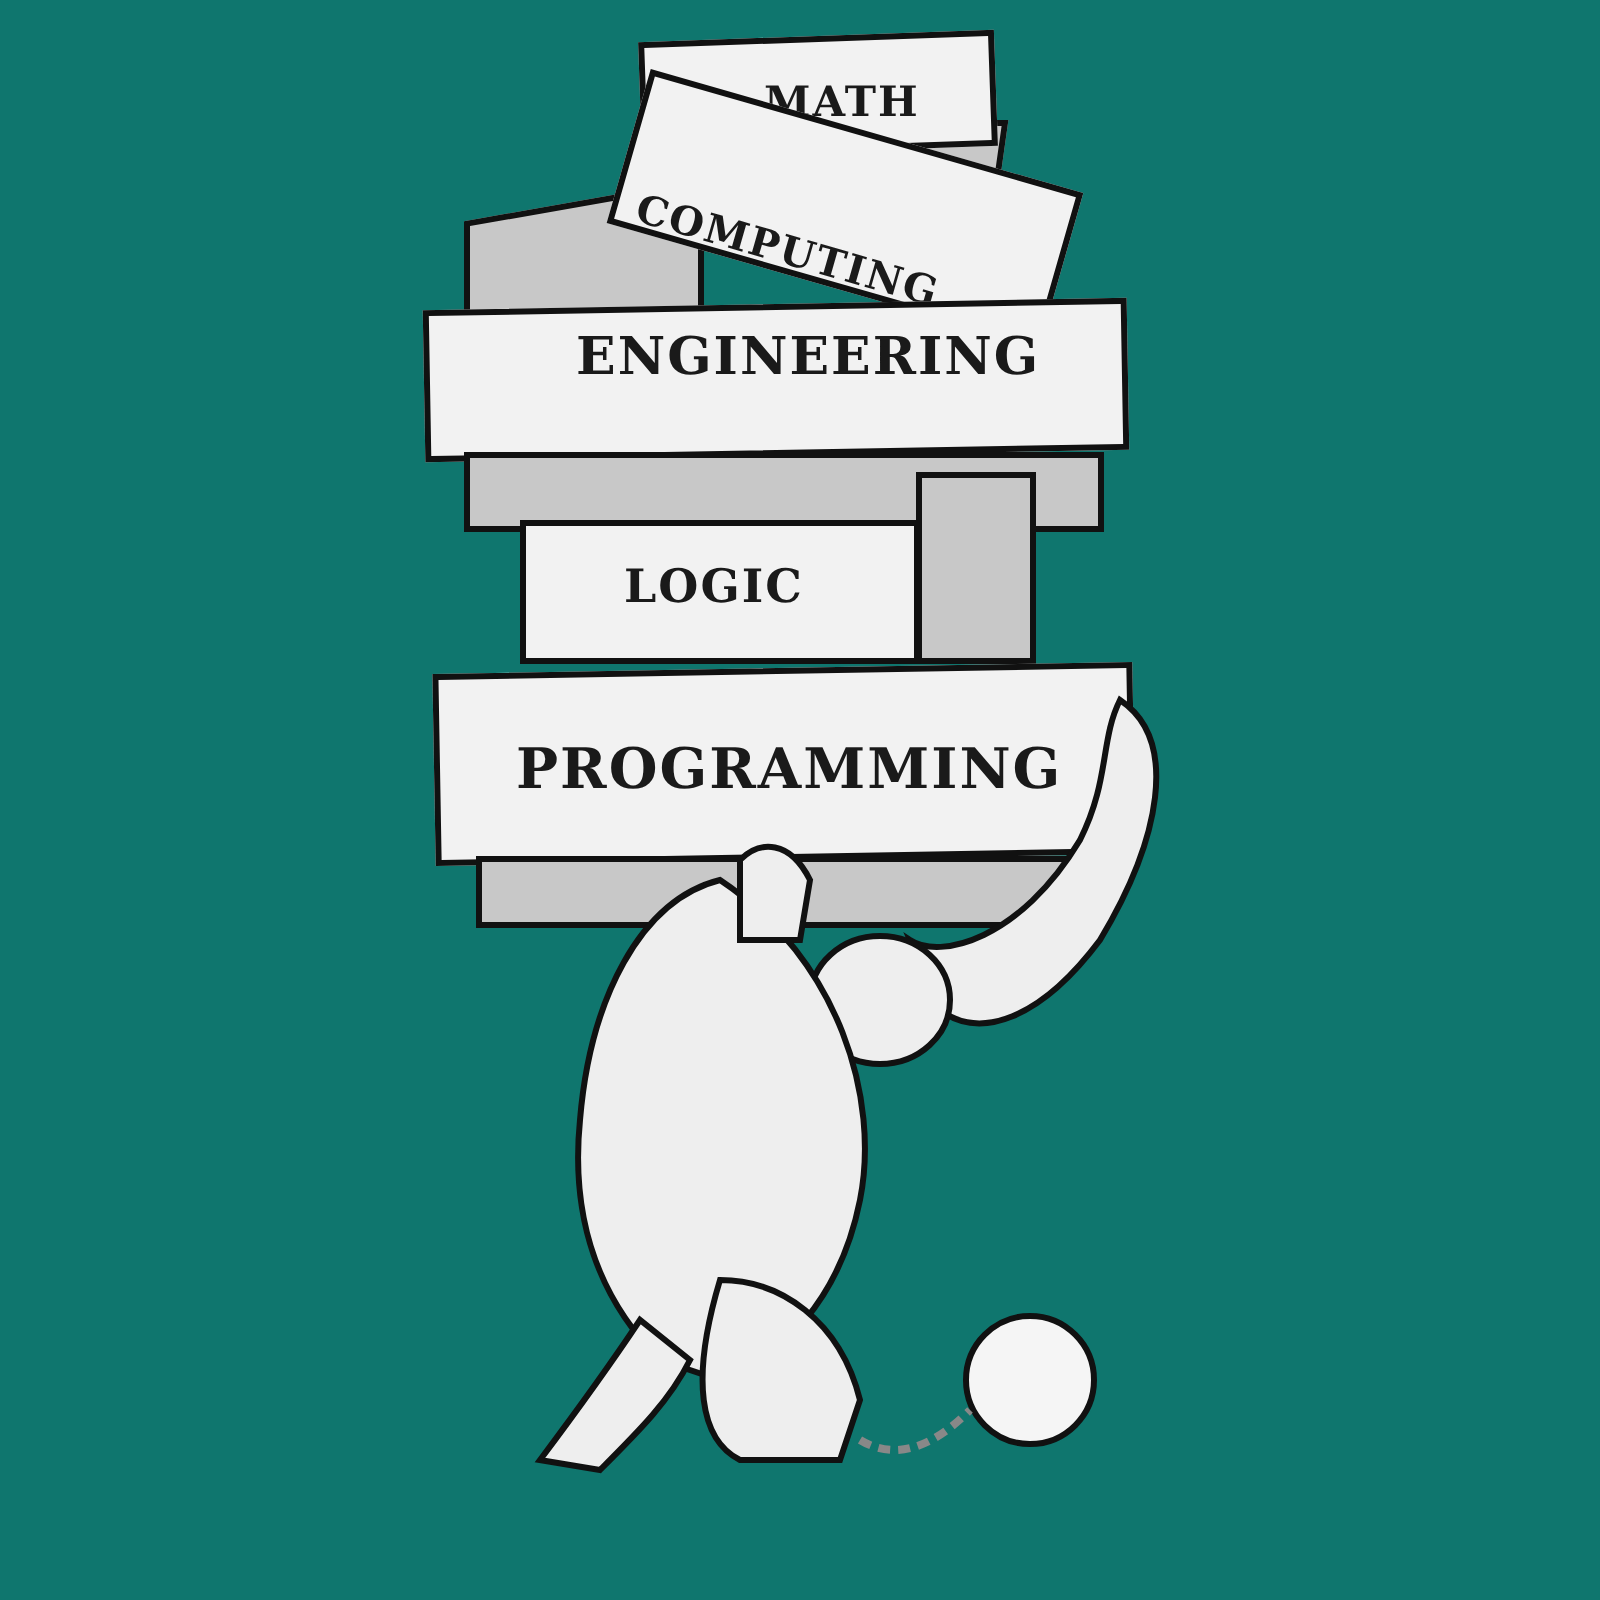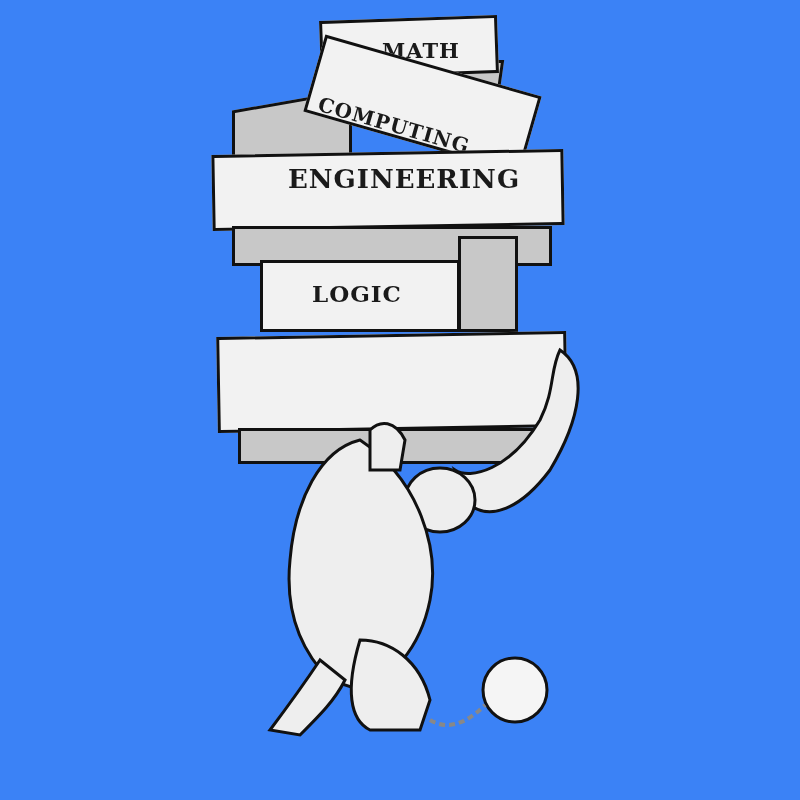--- a/index.html
+++ b/index.html
@@ -1,16 +1,16 @@
 <!DOCTYPE html>
 <html><head>
 <meta charset="utf-8">
 <style>
 html,body{margin:0;padding:0;background:#000;}
-#canvas{position:relative;width:800px;height:800px;background:#3b82f6;overflow:hidden;font-family:"DejaVu Serif",serif;}
+#canvas{position:relative;width:800px;height:800px;background:#0f766e;overflow:hidden;font-family:"DejaVu Serif",serif;}
 .block{position:absolute;background:#f2f2f2;border:3px solid #111;box-sizing:border-box;}
 .side{position:absolute;background:#c8c8c8;border:3px solid #111;box-sizing:border-box;}
 .label{position:absolute;color:#1a1a1a;font-weight:bold;letter-spacing:1px;white-space:nowrap;}
 </style>
 </head>
 <body>
 
 <div id="canvas">
 
   <div class="side" style="left:330px;top:60px;width:170px;height:60px;transform:skewX(-8deg);"></div>
@@ -24,20 +24,21 @@
   <div class="block" style="left:212px;top:152px;width:352px;height:76px;transform:rotate(-1deg);"></div>
   <div class="side" style="left:232px;top:226px;width:320px;height:40px;"></div>
   <div class="label" style="left:288px;top:164px;font-size:26px;">ENGINEERING</div>
 
   <div class="block" style="left:260px;top:260px;width:200px;height:72px;"></div>
   <div class="side" style="left:458px;top:236px;width:60px;height:96px;"></div>
   <div class="label" style="left:312px;top:280px;font-size:23px;">LOGIC</div>
 
   <div class="block" style="left:217px;top:334px;width:350px;height:96px;transform:rotate(-1deg);"></div>
   <div class="side" style="left:238px;top:428px;width:300px;height:36px;"></div>
+  <div class="label" style="left:258px;top:368px;font-size:28px;">PROGRAMMING</div>
 
   <svg style="position:absolute;left:0;top:0;" width="800" height="800">
     <g fill="#eee" stroke="#111" stroke-width="3">
       <path d="M560 350 C590 370 580 420 550 470 C520 510 490 520 470 505 L455 470 C470 480 510 470 540 420 C555 390 550 370 560 350Z"></path>
       <ellipse cx="440" cy="500" rx="35" ry="32"></ellipse>
       <path d="M360 440 C320 450 295 500 290 560 C285 610 300 650 330 680 L360 690 C390 680 420 650 430 600 C440 550 420 480 360 440Z"></path>
       <path d="M370 430 C380 420 395 420 405 440 L400 470 L370 470Z"></path>
       <path d="M360 640 C390 640 420 660 430 700 L420 730 L370 730 C350 720 345 690 360 640Z"></path>
       <path d="M320 660 C300 690 285 710 270 730 L300 735 C320 715 335 700 345 680Z"></path>
       <circle cx="515" cy="690" r="32" fill="#f5f5f5"></circle>

